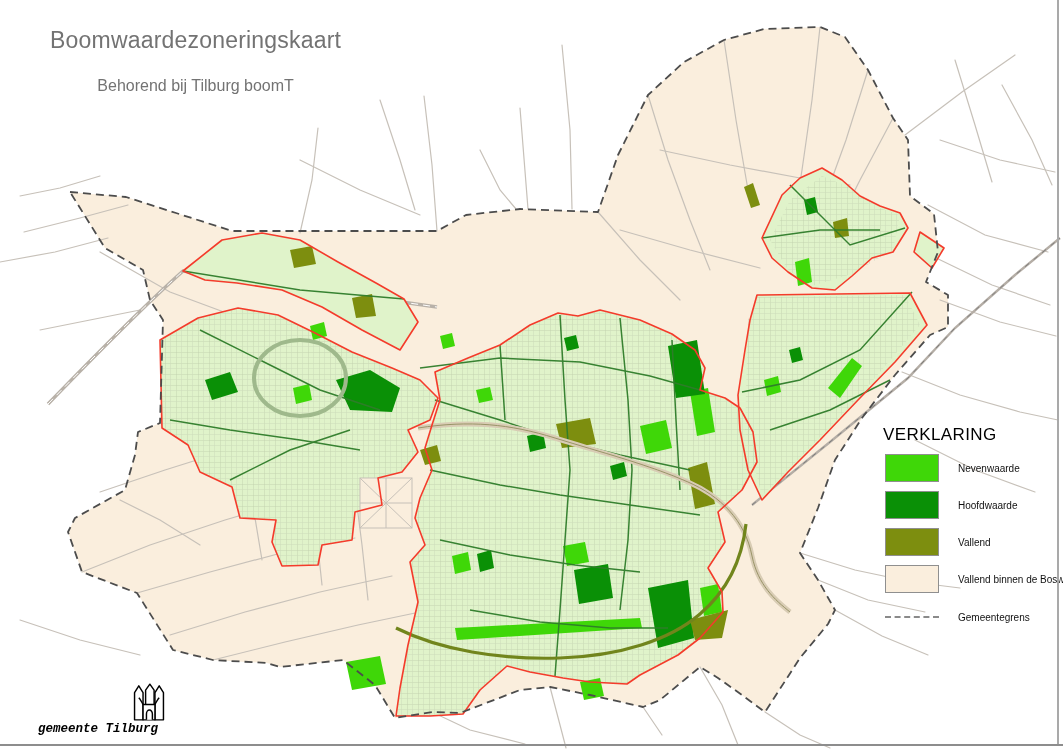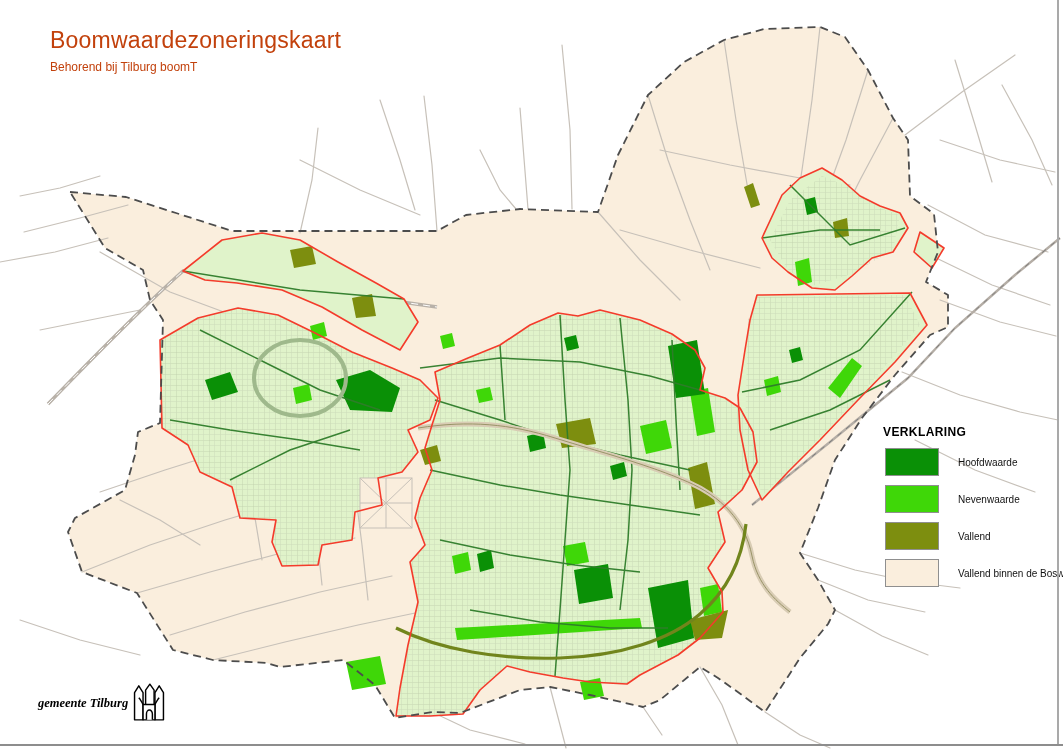--- a/index.html
+++ b/index.html
@@ -1,38 +1,38 @@
 <!DOCTYPE html>
 <html><head>
 <meta charset="utf-8">
 <style>
   html,body{margin:0;padding:0;}
   body{
     width:1063px;height:752px;position:relative;overflow:hidden;
     background:#ffffff;font-family:"Liberation Sans",sans-serif;
   }
   .map-svg{position:absolute;left:0;top:0;}
-  .map-header{position:absolute;left:50px;top:28px;color:#c2410c;}
+  .map-header{position:absolute;left:50px;top:28px;color:#737373;text-align:center;}
   .map-title{font-size:23px;font-weight:400;letter-spacing:.2px;line-height:1.1;}
-  .map-subtitle{font-size:12px;font-weight:400;margin-top:7px;}
+  .map-subtitle{font-size:16px;font-weight:400;margin-top:24px;}
   .legend{position:absolute;left:883px;top:420px;width:178px;}
-  .legend-heading{font-size:12px;font-weight:bold;letter-spacing:.4px;color:#000;
+  .legend-heading{font-size:17px;font-weight:normal;letter-spacing:.4px;color:#000;
     padding-top:5px;margin-bottom:9px;}
   .lg-item{position:relative;height:28px;margin-bottom:9px;}
   .lg-item.is-line{height:22px;margin-top:13px;}
   .lg-swatch{position:absolute;left:2px;top:0;width:54px;height:28px;
     border:1px solid #8f8f8f;box-sizing:border-box;}
   .lg-line{position:absolute;left:2px;top:10px;width:54px;height:0;
     border-top:2px solid #f5382c;}
   .lg-dash{position:absolute;left:2px;top:10px;width:54px;height:0;
     border-top:2px dashed #8a8a8a;}
   .lg-label{position:absolute;left:75px;top:50%;transform:translateY(-50%);
     font-size:10px;color:#111;white-space:nowrap;}
-  .attribution{position:absolute;left:38px;top:696px;
-    font-family:Liberation Serif, serif;font-style:italic;font-weight:bold;
+  .attribution{position:absolute;left:38px;top:722px;
+    font-family:Liberation Mono, monospace;font-style:italic;font-weight:bold;
     font-size:12.5px;color:#000;}
   .castle{position:absolute;left:132px;top:679px;}
   .edge-right{position:absolute;left:1057px;top:0;width:2px;height:745px;background:#a9a9a9;}
   .edge-bottom{position:absolute;left:0;top:744px;width:1063px;height:2px;background:#8d8d8d;}
 </style>
 </head>
 <body>
 
 <svg class="map-svg" width="1063" height="752" viewBox="0 0 1063 752" xmlns="http://www.w3.org/2000/svg">
   <defs>
@@ -259,41 +259,45 @@
 
 <div class="map-header">
   <div class="map-title">Boomwaardezoneringskaart</div>
   <div class="map-subtitle">Behorend bij Tilburg boomT</div>
 </div>
 
 <div class="legend">
   <div class="legend-heading">VERKLARING</div>
 
   <div class="lg-item">
+    <span class="lg-swatch" style="background: rgb(63, 215, 8);"></span>
+    <span class="lg-label">Nevenwaarde</span>
+  </div>
+
+  <div class="lg-item">
     <span class="lg-swatch" style="background: rgb(10, 144, 6);"></span>
     <span class="lg-label">Hoofdwaarde</span>
-  </div>
-
-  <div class="lg-item">
-    <span class="lg-swatch" style="background: rgb(63, 215, 8);"></span>
-    <span class="lg-label">Nevenwaarde</span>
   </div>
 
 
   <div class="lg-item">
     <span class="lg-swatch" style="background: rgb(125, 142, 15);"></span>
     <span class="lg-label">Vallend</span>
   </div>
 
 
   <div class="lg-item">
     <span class="lg-swatch" style="background: rgb(250, 238, 221);"></span>
     <span class="lg-label">Vallend binnen de Boswet</span>
   </div>
 
+  <div class="lg-item is-line">
+    <span class="lg-dash" style="border-top-color: rgb(138, 138, 138);"></span>
+    <span class="lg-label">Gemeentegrens</span>
+  </div>
 </div>
 
 <div class="attribution">gemeente Tilburg</div>
 <svg class="castle" width="34" height="46" viewBox="0 0 40 46" xmlns="http://www.w3.org/2000/svg">
   <g fill="#ffffff" stroke="#000000" stroke-width="1.7" stroke-linejoin="round">
     <path d="M3,12 L8,4 L13,12 V44 H3 Z"></path>
     <path d="M27,12 L32,4 L37,12 V44 H27 Z"></path>
     <path d="M16,9 L21,2 L26,9 V28 H16 Z"></path>
     <path d="M13,26 H27 V44 H13 Z"></path>
     <path d="M17,44 V37 A3.5,4.5 0 0 1 24,37 V44" fill="#ffffff"></path>

